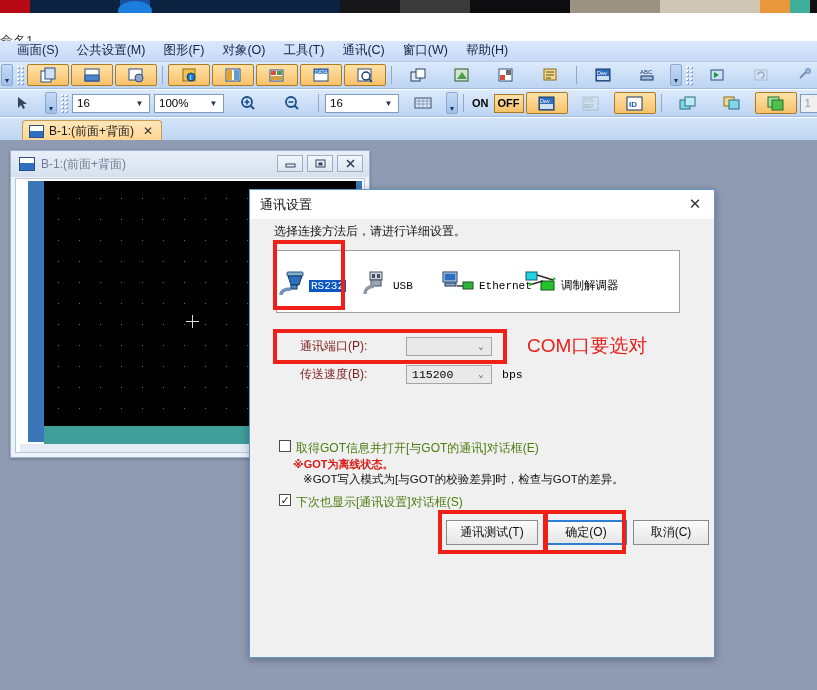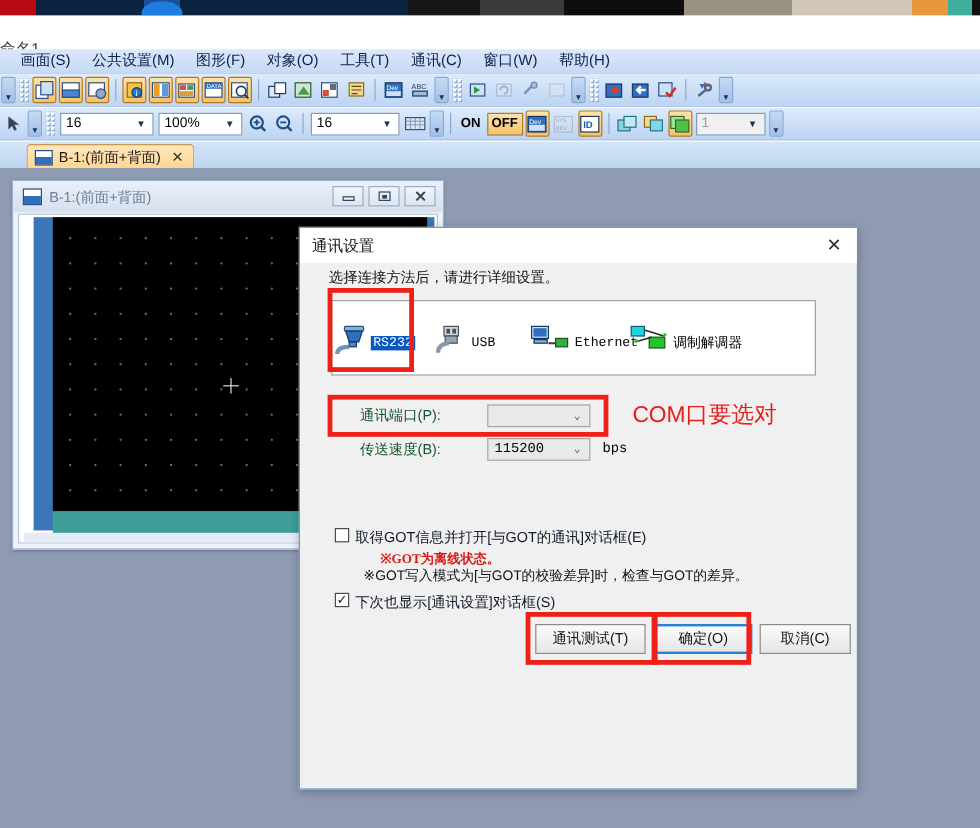--- a/index.html
+++ b/index.html
@@ -22,21 +22,21 @@
   .menu-item{font-size:12.5px;color:#11224a;padding:2px 9px;white-space:nowrap;cursor:default;}
   
   .toolbar{position:absolute;left:0;width:817px;height:27px;
     background:linear-gradient(#dceafc,#bdd4f2);border-bottom:1px solid #9fbbe0;
     display:flex;align-items:center;box-sizing:border-box;}
   .tb1{top:62px;}
   .tb2{top:90px;}
   .grip{width:8px;height:20px;margin:0 2px;flex:0 0 auto;
     background-image:radial-gradient(#ffffff 40%,transparent 41%),radial-gradient(#7e9dc4 40%,transparent 41%);
     background-size:4px 4px;background-position:0 0,1px 1px;opacity:.9;}
-  .tbtn{width:20px;height:22px;margin:0 1px;flex:0 0 auto;border:1px solid transparent;border-radius:2px;
+  .tbtn{width:42px;height:22px;margin:0 1px;flex:0 0 auto;border:1px solid transparent;border-radius:2px;
     display:flex;align-items:center;justify-content:center;position:relative;box-sizing:border-box;}
   .tbtn.act{border-color:#b07b20;background:linear-gradient(#ffe2a8,#f7c169);}
   .sep{width:1px;height:18px;background:#8fa9cb;margin:0 4px;flex:0 0 auto;}
   .chev{width:12px;height:22px;margin:0 1px;flex:0 0 auto;background:linear-gradient(#c6daf6,#9fc0e8);
     border:1px solid #8aa9cf;border-radius:2px;display:flex;align-items:flex-end;justify-content:center;
     font-size:8px;color:#17365d;box-sizing:border-box;}
   .combo{height:19px;background:#fff;border:1px solid #7f9db9;margin:0 2px;flex:0 0 auto;
     display:flex;align-items:center;padding-left:4px;font-size:11.5px;box-sizing:border-box;position:relative;}
   .combo .arrow{position:absolute;right:2px;top:0;bottom:0;width:15px;display:flex;align-items:center;justify-content:center;
     font-size:8px;color:#22324a;}
@@ -87,32 +87,32 @@
   
   .method-panel{position:absolute;left:26px;top:31px;width:404px;height:63px;
     background:#ffffff;border:1px solid #a0a0a0;box-sizing:border-box;display:flex;align-items:flex-start;}
   .method{width:82px;height:100%;display:flex;flex-direction:row;align-items:center;padding-top:5px;box-sizing:border-box;}
   .method .glyph{height:30px;display:flex;align-items:center;justify-content:center;}
   .method .lbl{font-size:11px;font-family:"Liberation Mono","DejaVu Sans Mono",monospace;margin-top:3px;padding:0 2px;white-space:nowrap;}
   .method.sel .lbl{background:#0a57c2;color:#fff;}
   .method .lbl.cjk{font-family:"Liberation Sans","DejaVu Sans",sans-serif;font-size:11.5px;}
   
   .row{position:absolute;display:flex;align-items:center;}
-  .row .lab{font-size:12px;color:#14532d;width:106px;}
+  .row .lab{font-size:12px;color:#7f1d1d;width:106px;}
   .dlg-combo{width:86px;height:19px;border:1px solid #a6a6a6;background:#e9e9e9;
     display:flex;align-items:center;padding-left:5px;font-size:11.5px;position:relative;box-sizing:border-box;
     font-family:"Liberation Mono","DejaVu Sans Mono",monospace;}
   .dlg-combo .arr{position:absolute;right:3px;top:0;bottom:0;width:14px;display:flex;align-items:center;
     justify-content:center;font-size:9px;color:#4a4a4a;}
   .bps{font-size:11.5px;margin-left:10px;font-family:"Liberation Mono","DejaVu Sans Mono",monospace;}
   
   .cbrow{position:absolute;display:flex;align-items:flex-start;}
   .cbox{width:12px;height:12px;border:1px solid #4c4c4c;background:#fff;margin-right:5px;flex:0 0 auto;
     display:flex;align-items:center;justify-content:center;font-size:11px;color:#222;line-height:1;box-sizing:border-box;}
-  .cbtext{font-size:12px;color:#0f172a;}
+  .cbtext{font-size:12px;color:#4d7c0f;}
   .note-red{font-size:11px;color:#d81a15;font-weight:bold;}
   .note-blk{font-size:11.5px;color:#111;}
   
   .dbtn{position:absolute;height:25px;border:1px solid #8a8a8a;background:linear-gradient(#fbfbfb,#e6e6e6);
     display:flex;align-items:center;justify-content:center;font-size:12px;color:#111;box-sizing:border-box;}
   .dbtn.focus{border:2px solid #2c80d3;}
   
   .hl{position:absolute;border:4px solid #ee2018;box-sizing:border-box;pointer-events:none;}
   .annot{position:absolute;font-size:19px;color:#e8201c;white-space:nowrap;}
 </style>
@@ -505,21 +505,21 @@
         <span>115200</span>
         <span class="arr">⌄</span>
       </div>
       <span class="bps">bps</span>
     </div>
 
     <div class="cbrow" style="left:29px;top:221px;">
       <span class="cbox"></span>
       <span class="cbtext">取得GOT信息并打开[与GOT的通讯]对话框(E)</span>
     </div>
-    <div style="position:absolute;left:67px;top:238px;font-family:Liberation Serif, serif;" class="note-red">※GOT为离线状态。</div>
+    <div style="position:absolute;left:43px;top:238px;" class="note-red">※GOT为离线状态。</div>
     <div style="position:absolute;left:53px;top:253px;" class="note-blk">※GOT写入模式为[与GOT的校验差异]时，检查与GOT的差异。</div>
 
     <div class="cbrow" style="left:29px;top:275px;">
       <span class="cbox">✓</span>
       <span class="cbtext">下次也显示[通讯设置]对话框(S)</span>
     </div>
 
     <div class="dbtn" style="left:196px;top:301px;width:92px;">通讯测试(T)</div>
     <div class="dbtn focus" style="left:295px;top:301px;width:82px;">确定(O)</div>
     <div class="dbtn" style="left:383px;top:301px;width:76px;">取消(C)</div>

